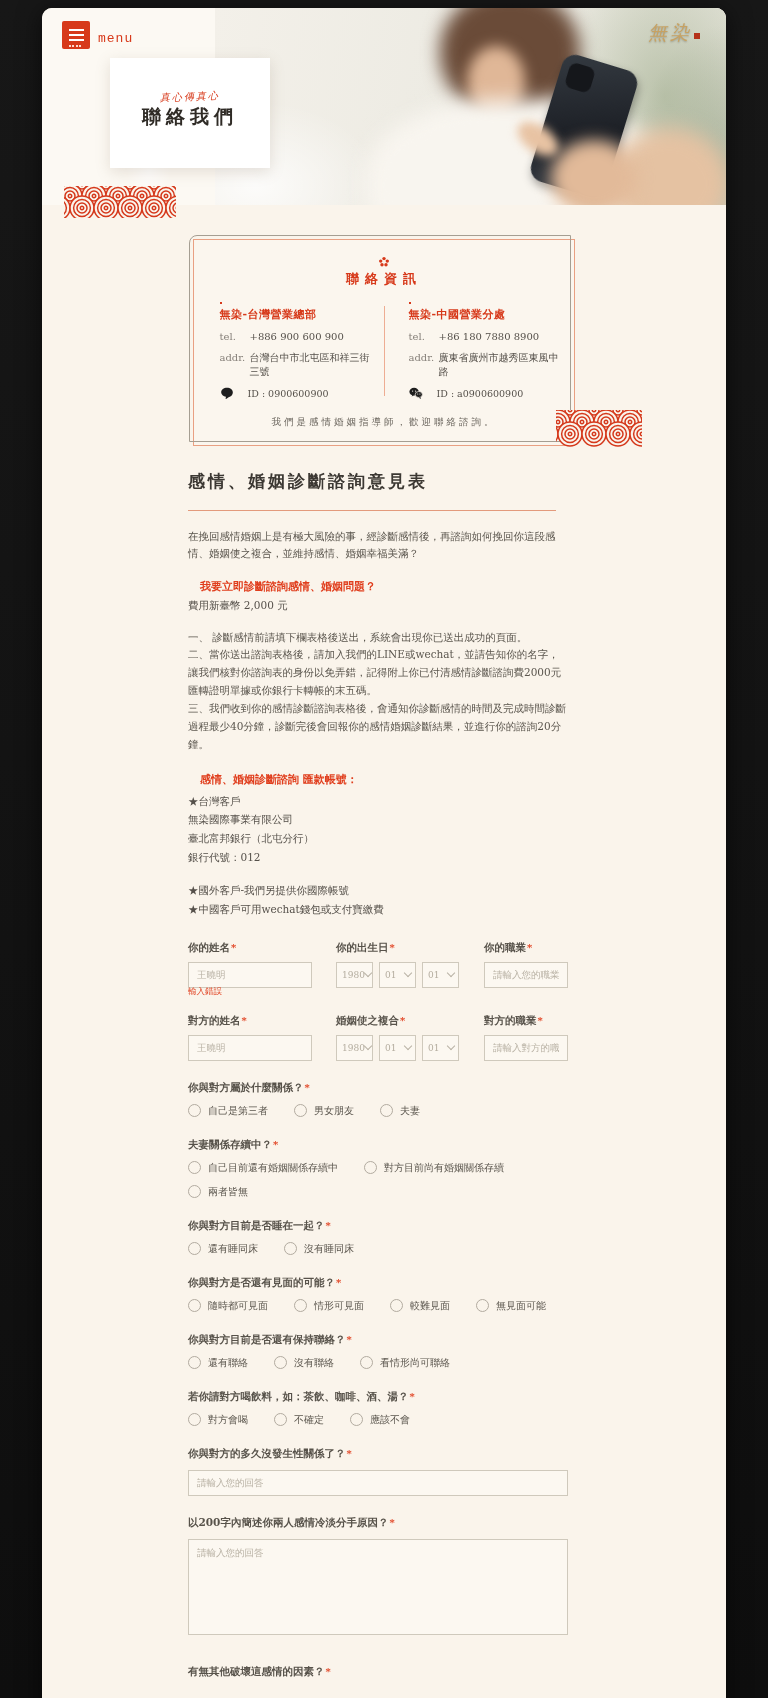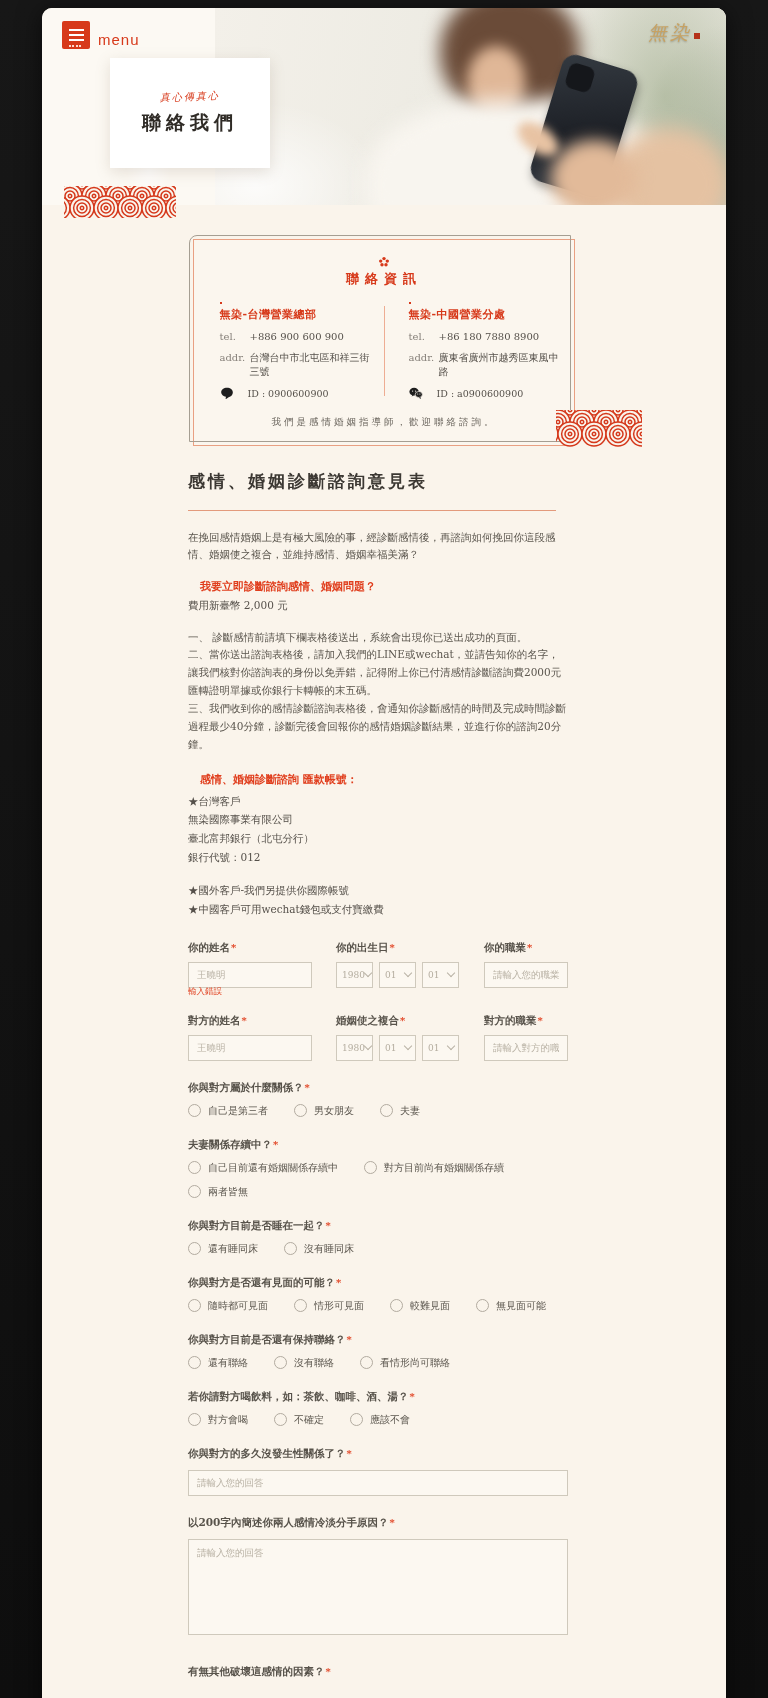--- a/index.html
+++ b/index.html
@@ -35,26 +35,26 @@
   .ph-hand{position:absolute;left:336px;top:132px;width:86px;height:76px;background:#e2ba99;border-radius:50%;filter:blur(8px);}
   .ph-finger{position:absolute;left:300px;top:118px;width:46px;height:26px;background:#e8c3a3;border-radius:50%;transform:rotate(35deg);filter:blur(5px);}
   .hero-bokeh{position:absolute;left:84px;top:140px;width:46px;height:46px;border-radius:50%;
     background:radial-gradient(circle,rgba(255,255,255,.9),rgba(255,255,255,0) 70%);}
   .hero-bokeh.b2{left:132px;top:108px;width:30px;height:30px;opacity:.7;}
   .menu-btn{position:absolute;left:20px;top:13px;width:28px;height:28px;background:#d7391a;border:none;border-radius:2px;cursor:pointer;padding:0;}
   .menu-btn .bar{display:block;width:15px;height:2px;background:#fff;margin:3px auto 0;}
   .menu-btn .bar:first-child{margin-top:5px;}
   .menu-btn .dots{display:block;width:15px;margin:2px auto 0;text-align:left;line-height:0;}
   .menu-btn .dots i{display:inline-block;width:2px;height:1.5px;background:#ffd9cd;margin-right:1.5px;}
-  .menu-label{position:absolute;left:56px;top:23px;font-size:15px;letter-spacing:1px;color:#d7391a;font-family:Liberation Sans, sans-serif;}
+  .menu-label{position:absolute;left:56px;top:23px;font-size:13px;letter-spacing:1px;color:#d7391a;font-family:Liberation Mono, monospace;}
   .logo-top{position:absolute;right:26px;top:12px;color:#c7a263;font-size:19px;font-style:italic;letter-spacing:3px;text-shadow:0 1px 2px rgba(0,0,0,.25);}
   .logo-top .seal{display:inline-block;width:6px;height:6px;background:#b5321a;margin-left:2px;vertical-align:baseline;}
   .title-card{position:absolute;left:68px;top:50px;width:160px;height:110px;background:#fff;box-shadow:0 4px 14px rgba(120,100,80,.18);text-align:center;z-index:3;}
   .title-script{margin-top:32px;font-size:10px;color:#d7391a;font-style:italic;letter-spacing:2px;transform:rotate(-2deg);}
-  .title-main{margin-top:6px;font-size:19px;letter-spacing:5px;color:#2f2b26;font-weight:bold;}
+  .title-main{font-size:19px;letter-spacing:5px;color:#2f2b26;font-weight:bold;}
   
   .wave{position:absolute;pointer-events:none;}
   .wave1{left:22px;top:178px;z-index:4;}
   .wave2{right:84px;top:205px;}
   
   .contact-wrap{position:relative;height:265px;padding-top:34px;box-sizing:border-box;}
   .contact-box{position:relative;width:380px;margin:0 auto;border:1px solid #e9a082;padding:16px 0 14px;background:rgba(255,253,248,.25);}
   .contact-box::before{content:"";position:absolute;left:-5px;top:-5px;right:3px;bottom:3px;border:1px solid #a59e92;border-radius:8px 0 8px 0;pointer-events:none;}
   .cb-icon{display:block;margin:0 auto 2px;width:12px;height:12px;}
   .cb-title{text-align:center;font-size:13px;font-weight:bold;color:#d7391a;letter-spacing:6px;margin:2px 0 14px;}
@@ -65,21 +65,21 @@
   .cb-name{font-size:11px;font-weight:bold;color:#d7391a;letter-spacing:.5px;margin-bottom:8px;}
   .cb-row{display:flex;font-size:10px;color:#55504a;margin-bottom:6px;line-height:1.45;}
   .cb-lab{width:30px;flex:none;color:#87817a;}
   .cb-idrow{display:flex;align-items:center;font-size:9.5px;color:#55504a;margin-top:7px;}
   .cb-idrow .bicon{width:14px;height:13px;margin-right:14px;color:#1e1e1e;}
   .cb-note{text-align:center;font-size:9.5px;letter-spacing:3px;color:#6b665e;margin:16px 0 2px;}
   
   .form-sec{position:relative;padding:0 158px 46px 146px;}
   .fs-title{font-size:17px;font-weight:bold;letter-spacing:3px;color:#3c3833;margin:0;}
   .fs-hr{border:none;border-top:1px solid #e39a7c;margin:17px 12px 18px 0;}
-  .fs-p{font-size:10.5px;color:#5b564e;line-height:1.65;margin:0 0 15px;}
+  .fs-p{font-size:10.5px;color:#5b564e;line-height:1.65;margin:0 0 15px;font-family:Liberation Mono, monospace;}
   .fs-red{font-size:11px;font-weight:bold;color:#e03d1c;margin:0 12px 5px;}
   .fs-fee{font-size:10.5px;color:#55504a;margin:0 0 16px;}
   .fs-steps{font-size:10.5px;color:#5b564e;line-height:1.7;margin:0 0 18px;}
   .fs-bank{font-size:10.5px;color:#55504a;line-height:1.8;margin:0 0 14px;}
   .fs-stars{font-size:10.5px;color:#55504a;line-height:1.8;margin:0 0 22px;}
   .frow{display:flex;gap:24px;margin-bottom:6px;}
   .fcol1{width:124px;flex:none;}
   .fcol2{width:124px;flex:none;}
   .fcol3{flex:1;}
   .flab{font-size:10.5px;font-weight:bold;color:#57524a;margin-bottom:7px;}

